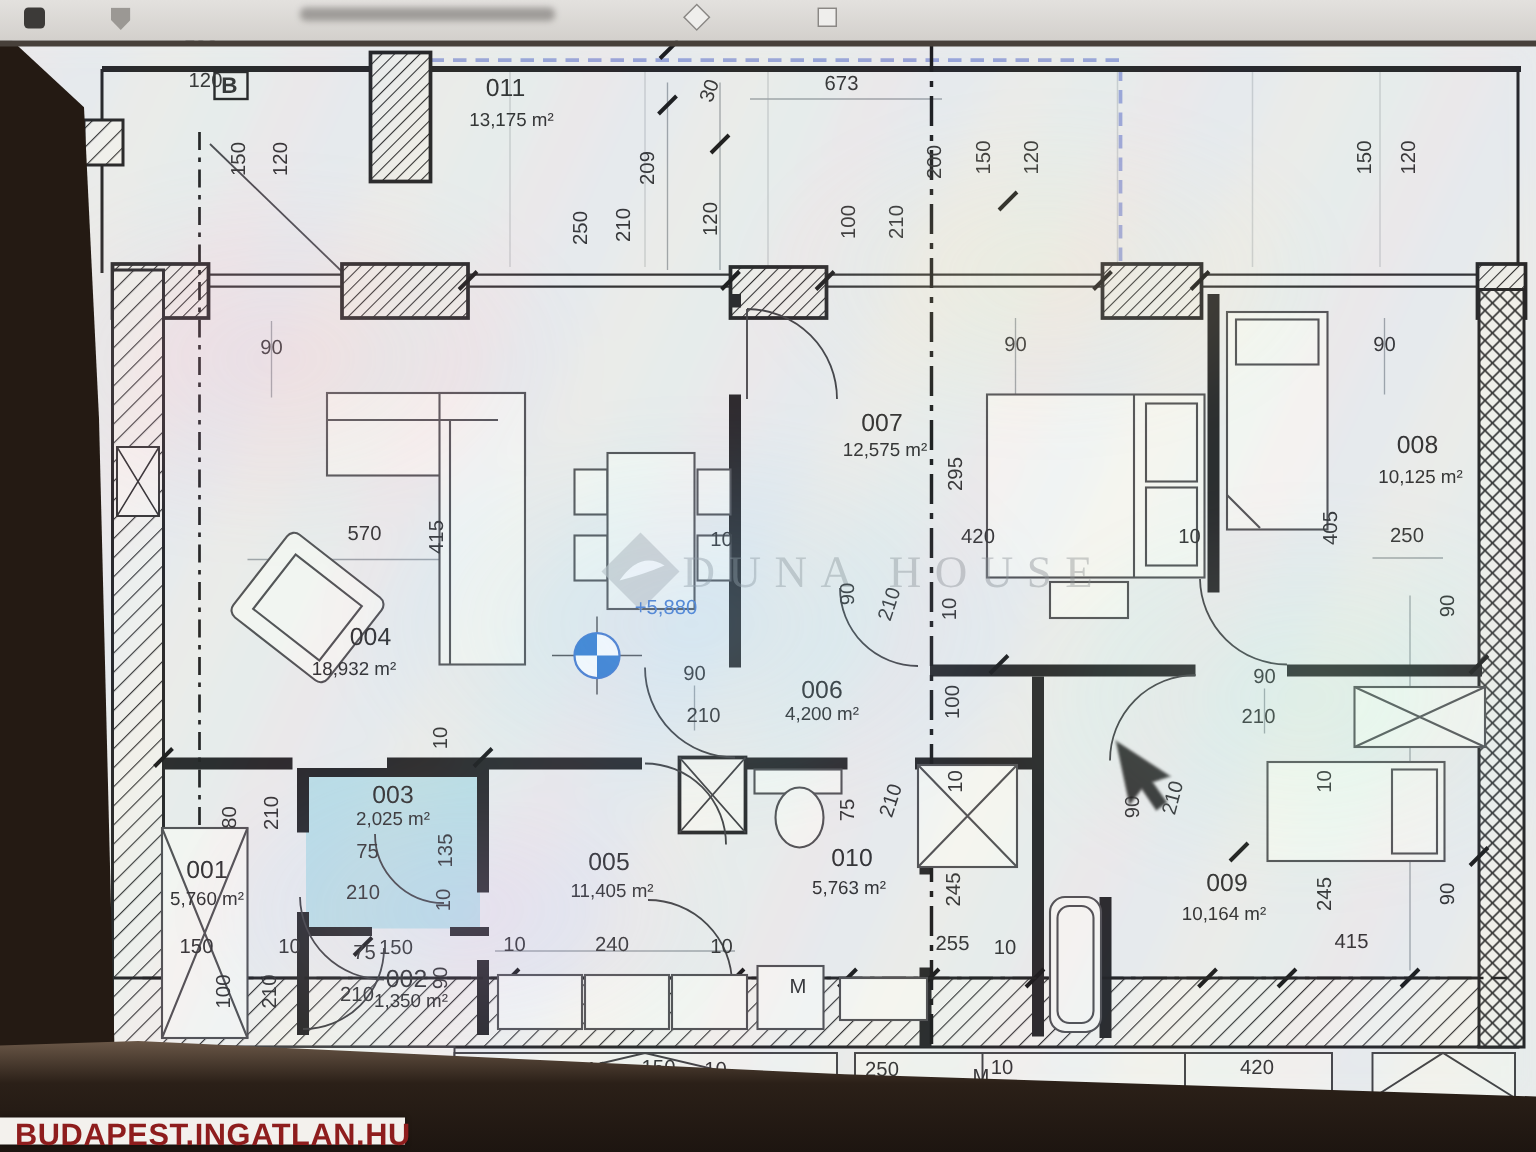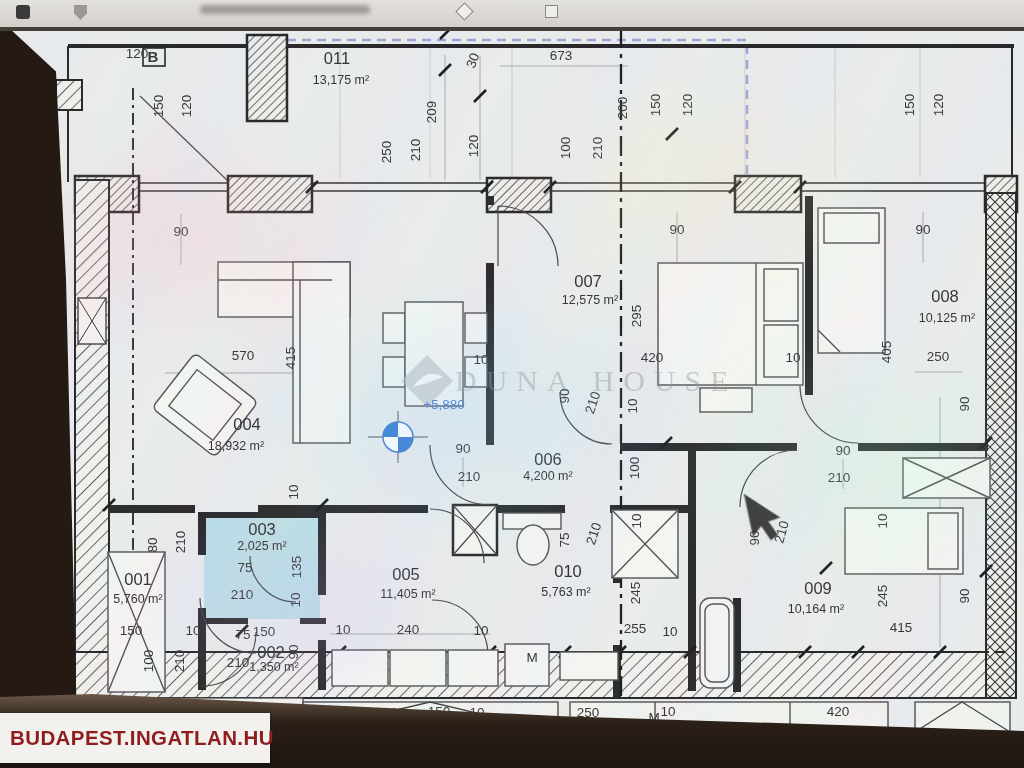--- a/index.html
+++ b/index.html
@@ -20,21 +20,21 @@
     radial-gradient(ellipse 280px 160px at 68% 22%,rgba(255,238,175,.30),transparent 70%),
     radial-gradient(ellipse 300px 190px at 85% 62%,rgba(175,255,215,.30),transparent 70%),
     radial-gradient(ellipse 260px 150px at 30% 82%,rgba(205,185,255,.30),transparent 70%),
     repeating-linear-gradient(115deg,rgba(255,185,205,.10) 0 40px,rgba(175,215,255,.10) 40px 85px,rgba(255,240,185,.10) 85px 130px,rgba(185,250,220,.10) 130px 175px);}
   
   .bezL{position:absolute;z-index:4;top:27px;left:0;width:88px;height:741px;background:#241a13;
     clip-path:polygon(0 0,8px 0,56px 6%,66px 34%,78px 100%,0 100%);}
   .bezB{position:absolute;z-index:4;left:0;right:0;bottom:0;height:74px;background:linear-gradient(#6a5747 0%,#2b2018 38%,#1d1510 100%);
     clip-path:polygon(0 4%,9% 0,55% 30%,100% 50%,100% 100%,0 100%);}
   
-  .logo{position:absolute;z-index:5;left:0;bottom:5px;width:270px;height:50px;background:#f3f1ed;display:flex;align-items:center;gap:5px;padding-left:5px;box-sizing:border-box;box-shadow:0 0 4px rgba(0,0,0,.4);}
+  .logo{position:absolute;z-index:5;left:0;bottom:5px;width:270px;height:18px;background:#f3f1ed;display:flex;align-items:flex-start;gap:5px;padding-left:5px;box-sizing:border-box;box-shadow:0 0 4px rgba(0,0,0,.4);}
   .logo-text{color:#8e1d1d;font-weight:bold;font-size:20.5px;letter-spacing:.4px;white-space:nowrap;}
   
   text.dim{fill:#2e2e30;font-family:"Liberation Sans",sans-serif;font-size:13.5px;text-anchor:middle;}
   text.blue{fill:#3f74cc;}
   text.blue2{fill:#2d3fd0;font-weight:bold;}
   text.boldb{font-weight:bold;font-size:15px;}
   text.rnum{fill:#2b2b2d;font-size:16.5px;text-anchor:middle;font-family:"Liberation Sans",sans-serif;}
   text.rarea{fill:#2b2b2d;font-size:12.5px;text-anchor:middle;font-family:"Liberation Sans",sans-serif;}
   text.wm{font-family:"Liberation Serif",serif;font-size:30px;letter-spacing:9px;fill:#878c90;opacity:.5;text-anchor:start;}
   .cursorblur{filter:blur(.5px);}

